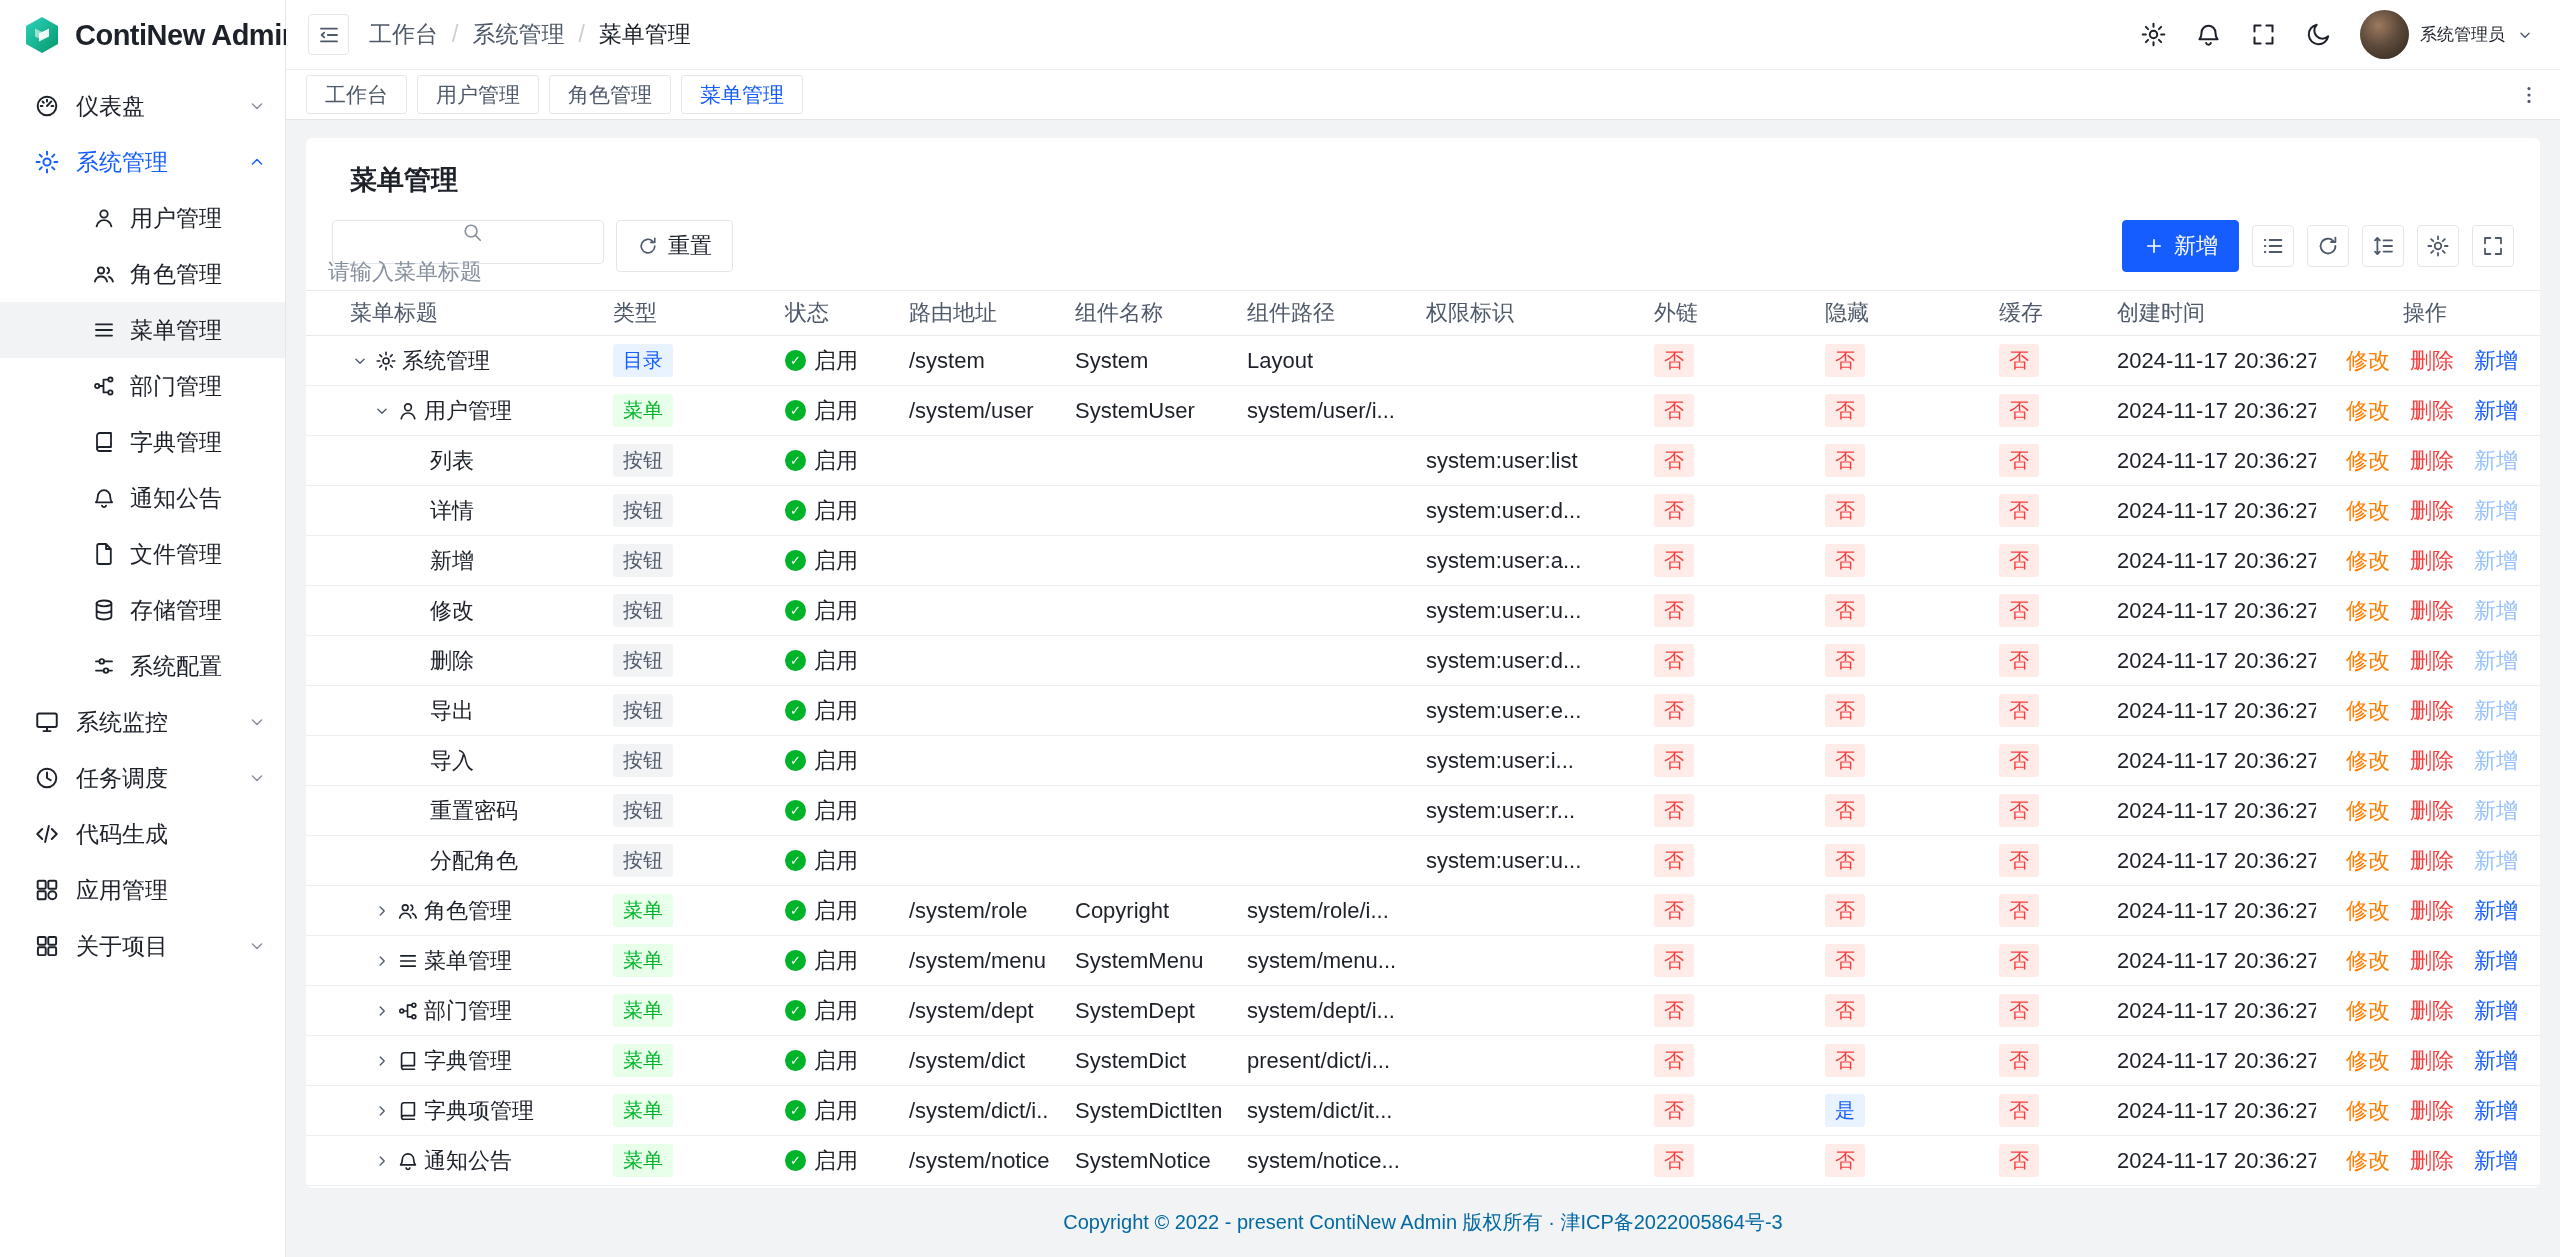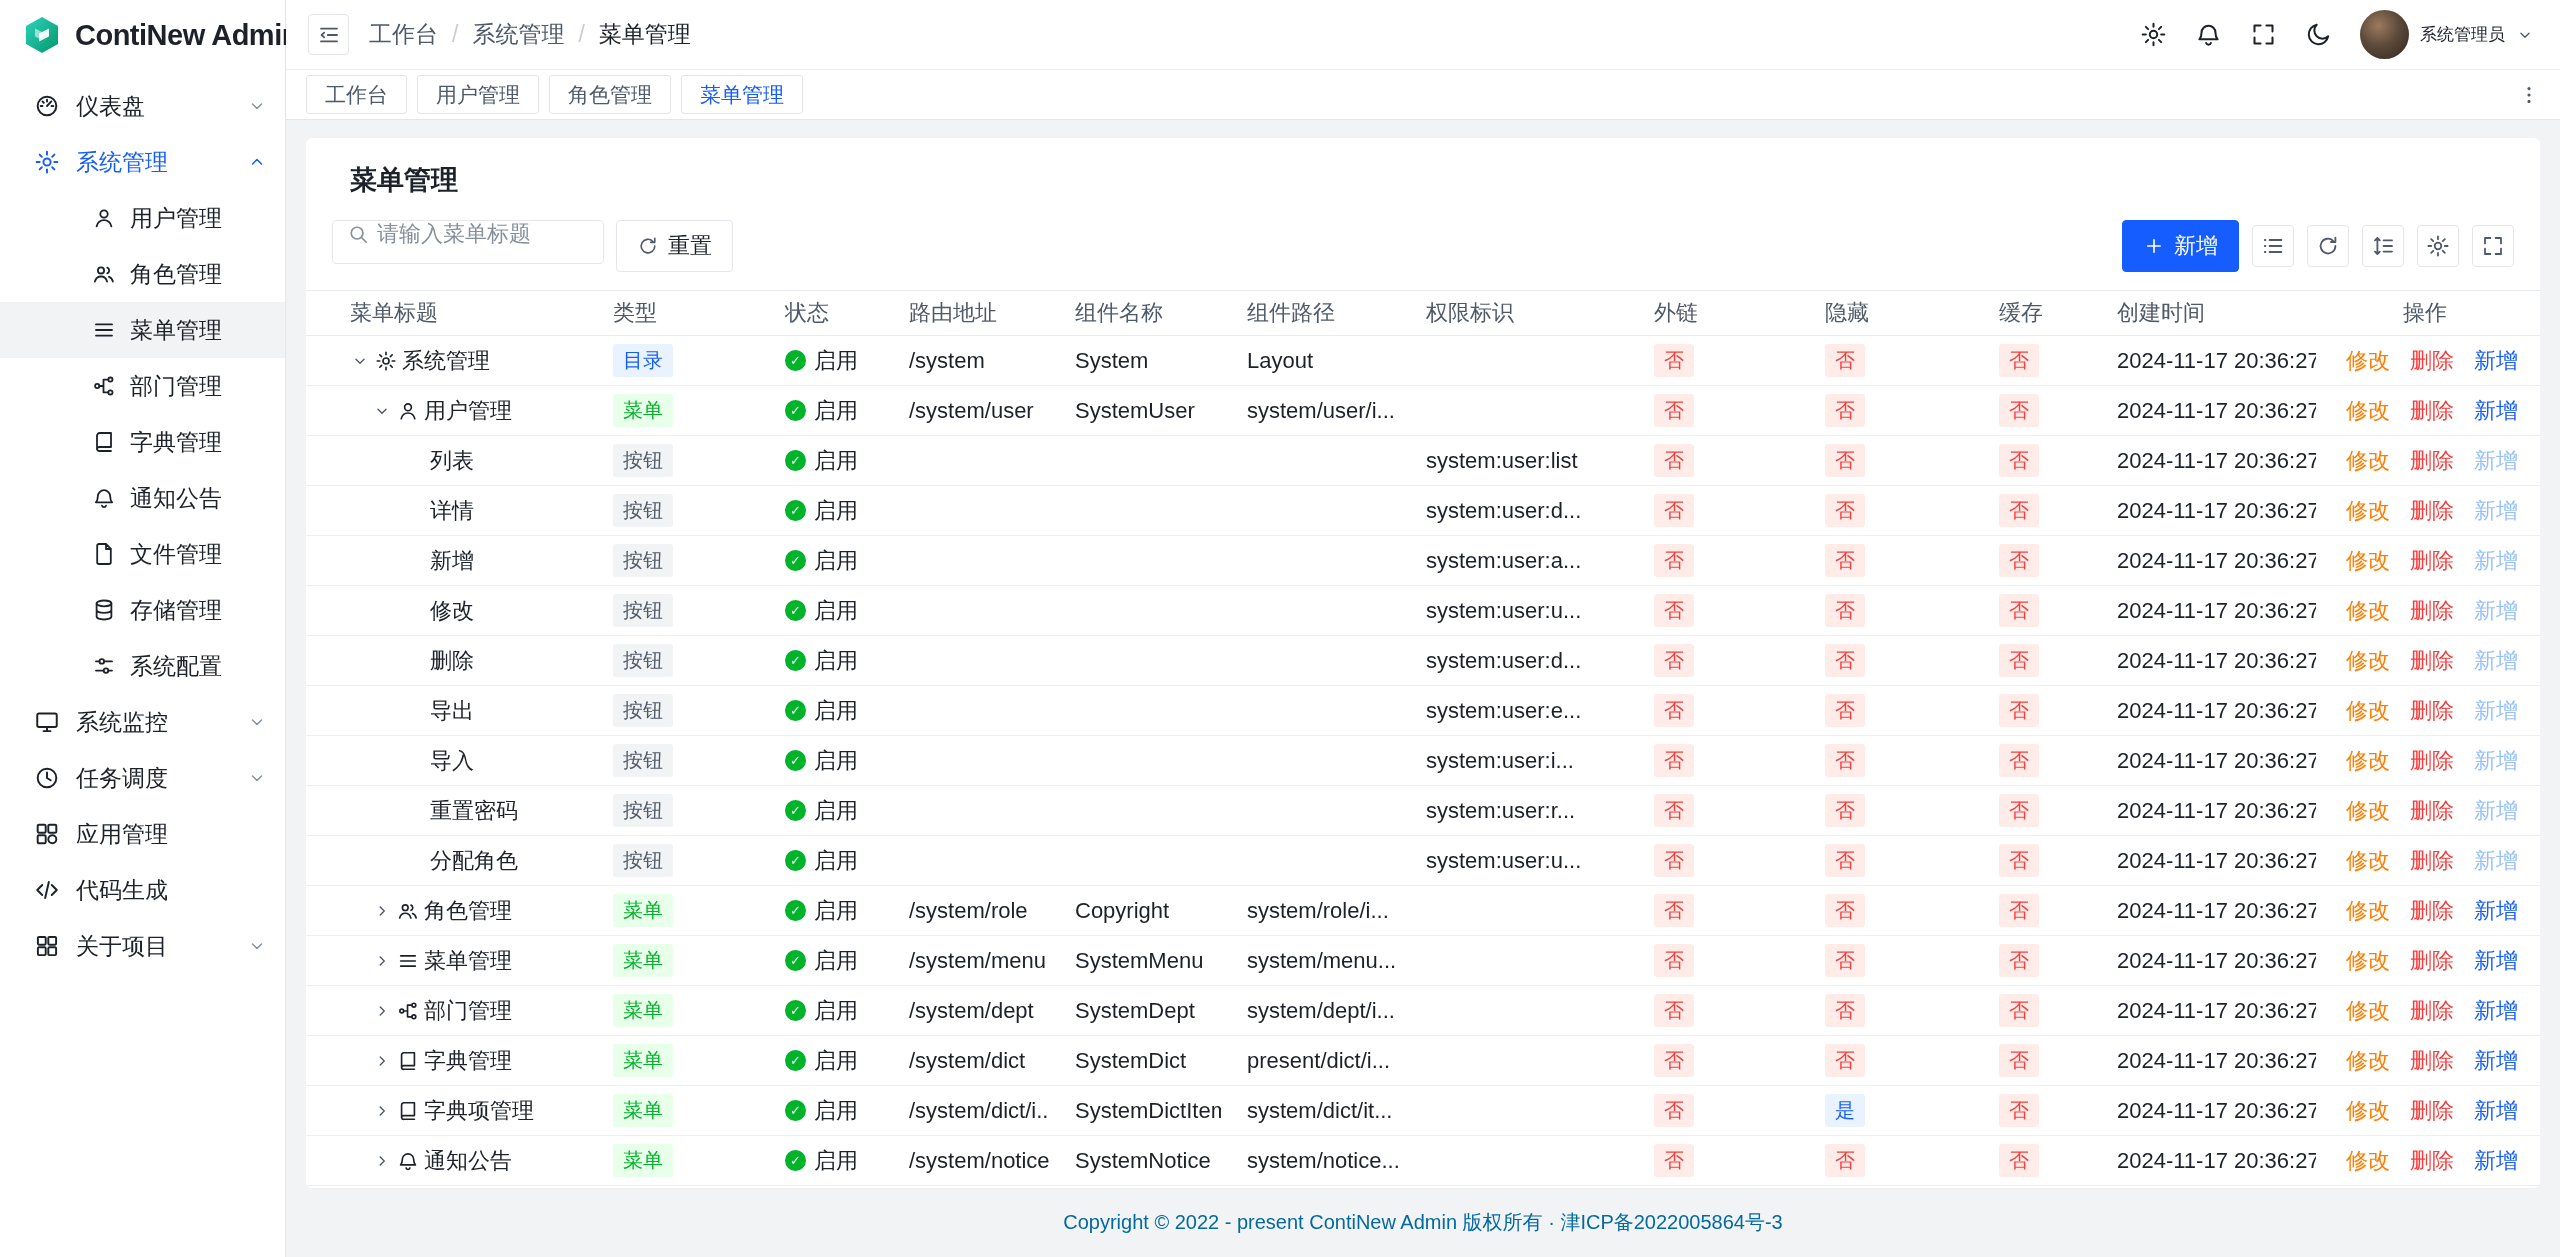--- a/index.html
+++ b/index.html
@@ -60,21 +60,21 @@
   .tab { height: 39px; padding: 0 18px; display: flex; align-items: center; border: 1px solid #e5e6eb; border-radius: 3px; font-size: 21px; color: #4e5969; background: #fff; cursor: pointer; white-space: nowrap; }
   .tab.active { color: #165dff; }
   .tab-more { margin-left: auto; color: #4e5969; cursor: pointer; }
 
   
   .content { flex: 1; display: flex; flex-direction: column; background: #f2f3f5; padding: 18px 20px 0; min-height: 0; }
   .card { background: #fff; border-radius: 6px; height: 1050px; min-height: 0; overflow: hidden; }
   .page-title { font-size: 27px; font-weight: 600; color: #1d2129; margin: 24px 26px 22px 44px; }
   .toolbar { display: flex; justify-content: space-between; align-items: center; margin: 0 26px 18px 26px; }
   .toolbar-left { display: flex; gap: 12px; }
-  .search-box { width: 272px; height: 44px; border: 1px solid #e5e6eb; border-radius: 4px; background: #fff; display: flex; align-items: center; padding: 0 6px 16px 14px; gap: 8px; color: #86909c; }
+  .search-box { width: 272px; height: 44px; border: 1px solid #e5e6eb; border-radius: 4px; background: #fff; display: flex; align-items: center; padding: 0 6px 16px 14px; gap: 16px; color: #86909c; flex-direction: column; }
   .search-box input { border: none; outline: none; flex: 1; min-width: 0; font-size: 22px; font-family: inherit; color: #1d2129; background: transparent; }
   .search-box input::placeholder { color: #86909c; }
   .btn { height: 52px; border: 1px solid #e5e6eb; border-radius: 4px; background: #fff; display: inline-flex; align-items: center; gap: 9px; padding: 0 20px; font-size: 22px; color: #1d2129; cursor: pointer; font-family: inherit; white-space: nowrap; }
   .btn .b-ic { color: #4e5969; }
   .btn-primary { background: #165dff; border-color: #165dff; color: #fff; }
   .btn-primary .b-ic { color: #fff; }
   .toolbar-right { display: flex; align-items: center; gap: 13px; }
   .icon-btn { width: 42px; height: 42px; border: 1px solid #e5e6eb; border-radius: 4px; background: #fff; display: flex; align-items: center; justify-content: center; color: #4e5969; cursor: pointer; }
 
   
@@ -263,35 +263,35 @@
           <span class="side-label">任务调度</span>
           <span class="ic chev">
             <svg viewBox="0 0 24 24" fill="none" stroke="currentColor" stroke-width="1.8" stroke-linecap="round" stroke-linejoin="round">
               <path d="M6.6 9.6 12 15l5.4-5.4"></path>
             </svg>
           </span>
         </div>
         <div class="side-item">
           <span class="ic side-ic">
             <svg viewBox="0 0 24 24" fill="none" stroke="currentColor" stroke-width="1.8" stroke-linecap="round" stroke-linejoin="round">
+              <path d="M7.6 7.4 3 12l4.6 4.6M16.4 7.4 21 12l-4.6 4.6M13.7 4.6l-3.4 14.8"></path>
+            </svg>
+          </span>
+          <span class="side-label">代码生成</span>
+        </div>
+        <div class="side-item">
+          <span class="ic side-ic">
+            <svg viewBox="0 0 24 24" fill="none" stroke="currentColor" stroke-width="1.8" stroke-linecap="round" stroke-linejoin="round">
               <rect x="3.4" y="3.4" width="7.4" height="7.4" rx="1.2"></rect>
               <rect x="13.2" y="3.4" width="7.4" height="7.4" rx="1.2"></rect>
               <rect x="3.4" y="13.2" width="7.4" height="7.4" rx="1.2"></rect>
               <circle cx="16.9" cy="16.9" r="3.7"></circle>
             </svg>
           </span>
           <span class="side-label">应用管理</span>
-        </div>
-        <div class="side-item">
-          <span class="ic side-ic">
-            <svg viewBox="0 0 24 24" fill="none" stroke="currentColor" stroke-width="1.8" stroke-linecap="round" stroke-linejoin="round">
-              <path d="M7.6 7.4 3 12l4.6 4.6M16.4 7.4 21 12l-4.6 4.6M13.7 4.6l-3.4 14.8"></path>
-            </svg>
-          </span>
-          <span class="side-label">代码生成</span>
         </div>
         <div class="side-item">
           <span class="ic side-ic">
             <svg viewBox="0 0 24 24" fill="none" stroke="currentColor" stroke-width="1.8" stroke-linecap="round" stroke-linejoin="round">
               <rect x="3.6" y="3.6" width="7.2" height="7.2" rx="1"></rect>
               <rect x="13.2" y="3.6" width="7.2" height="7.2" rx="1"></rect>
               <rect x="3.6" y="13.2" width="7.2" height="7.2" rx="1"></rect>
               <rect x="13.2" y="13.2" width="7.2" height="7.2" rx="1"></rect>
             </svg>
           </span>

